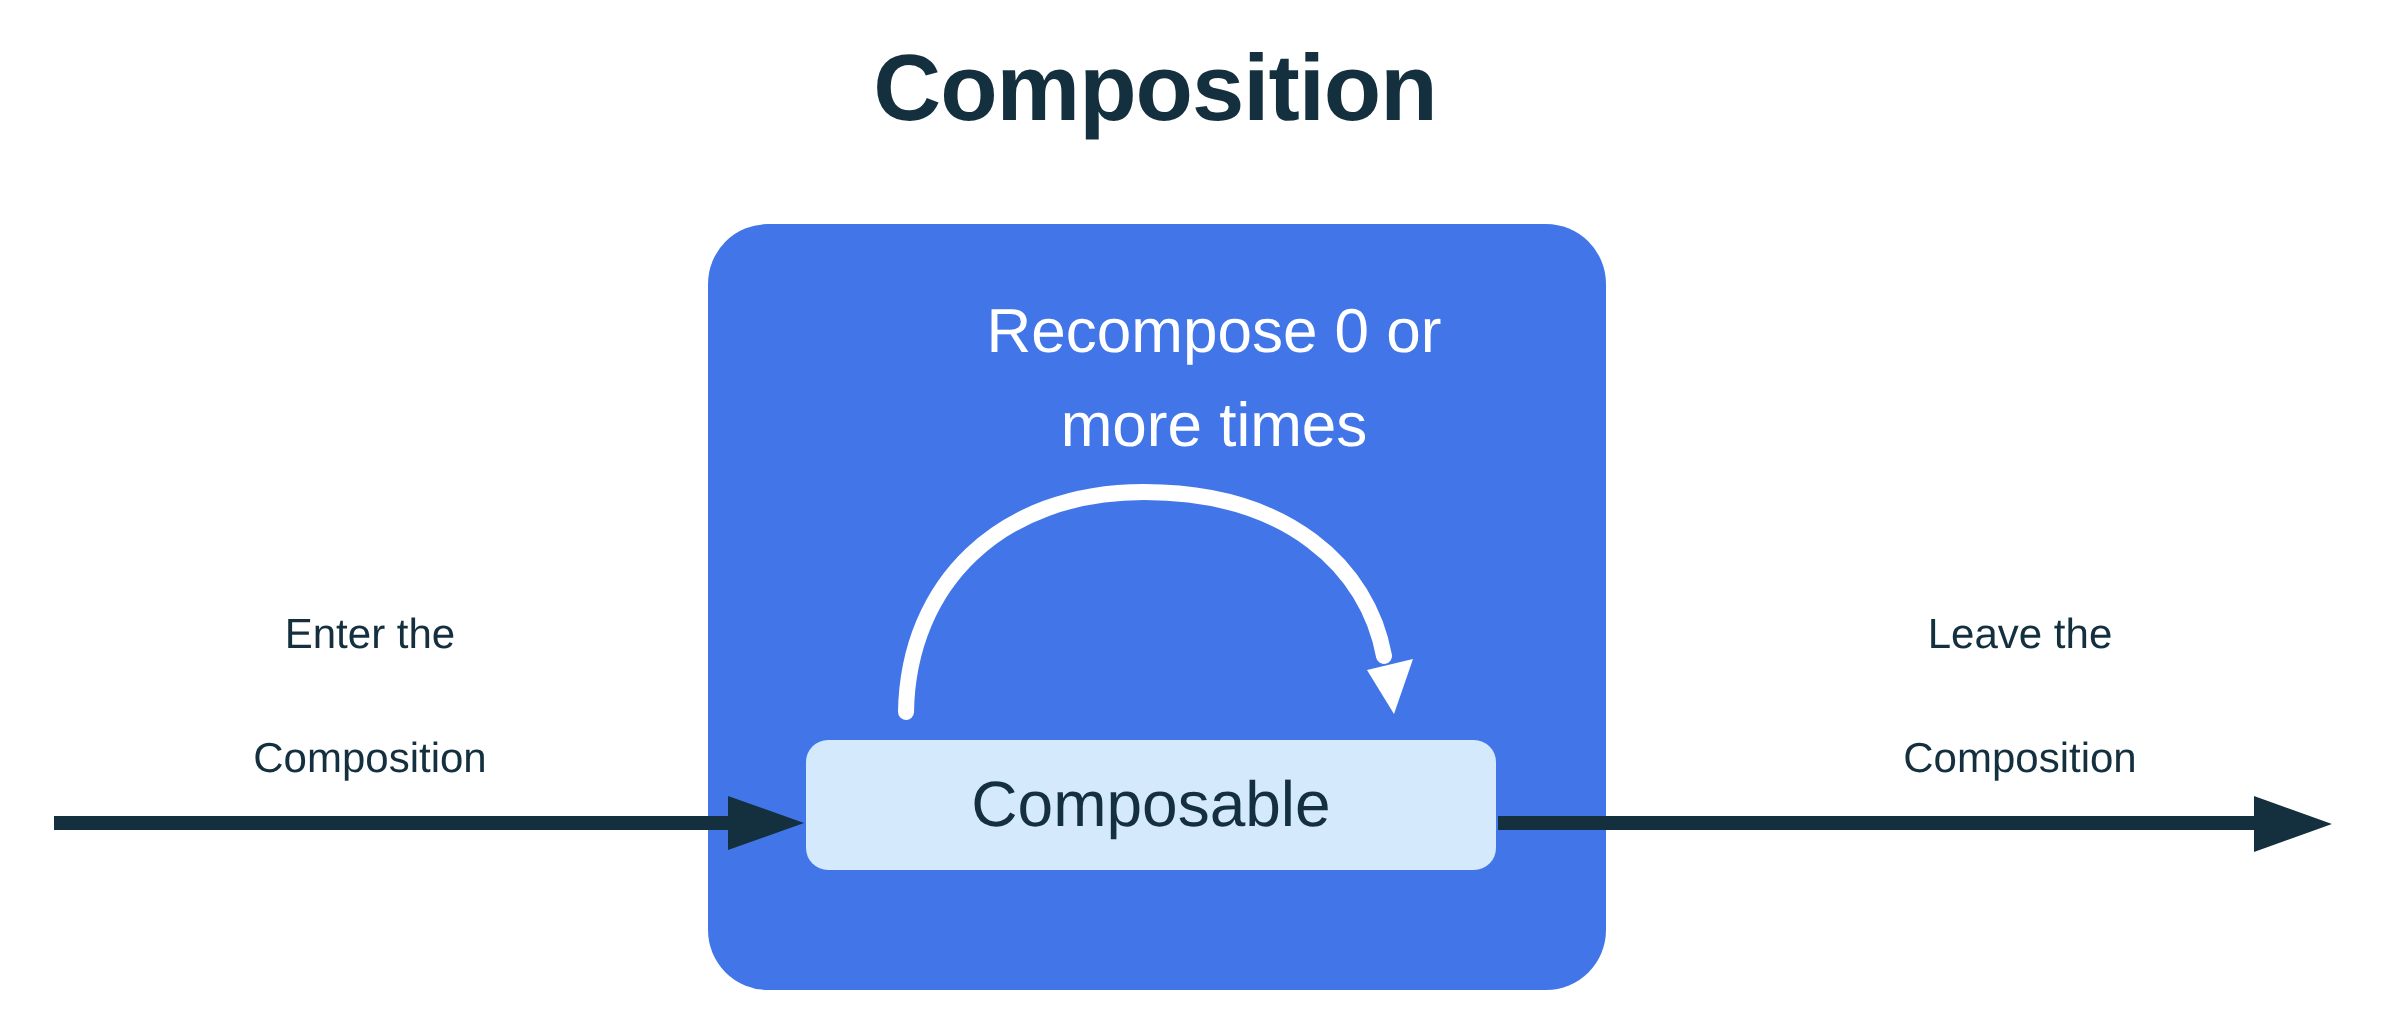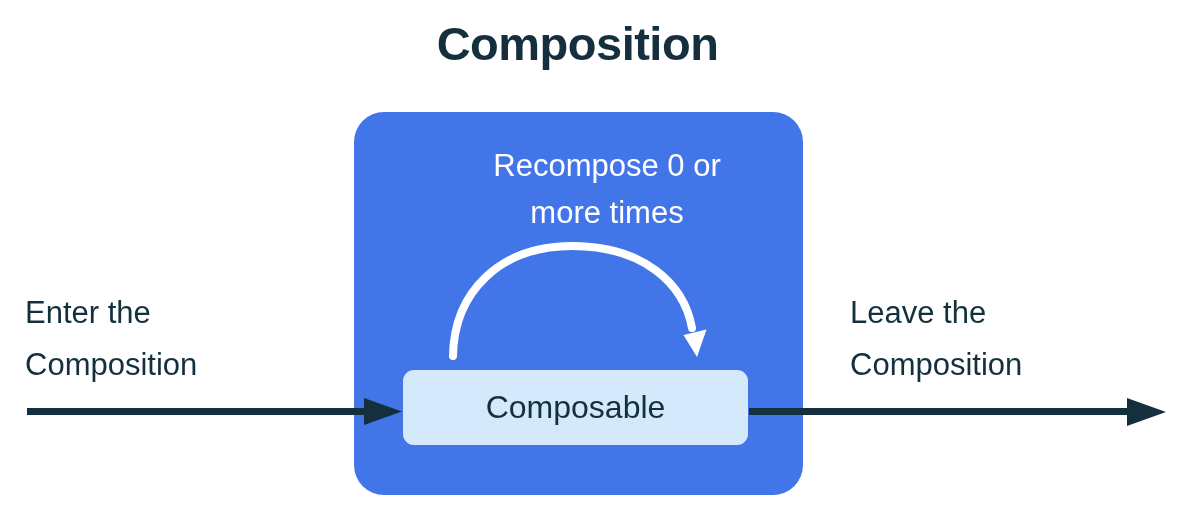--- a/index.html
+++ b/index.html
@@ -53,38 +53,38 @@
     font-size: 31px;
     line-height: 47px;
     color: var(--text-light);
     white-space: pre-line;
   }
   .composable-box {
     position: absolute;
     left: 403px;
     top: 370px;
     width: 345px;
-    height: 75px;
+    height: 65px;
     border-radius: 11px;
     background: var(--composable-box-fill);
     display: flex;
     align-items: center;
     justify-content: center;
   }
   .composable-label {
     font-size: 32px;
     color: var(--text-dark);
   }
   .side-label {
     position: absolute;
     top: 287px;
     width: 320px;
-    text-align: left;
-    font-size: 31px;
-    line-height: 52px;
+    text-align: center;
+    font-size: 21px;
+    line-height: 62px;
     color: var(--text-dark);
     white-space: pre-line;
   }
   .enter-label { left: 25px; }
   .leave-label { left: 850px; }
   .arrow-layer {
     position: absolute;
     left: 0;
     top: 0;
     width: 1191px;

